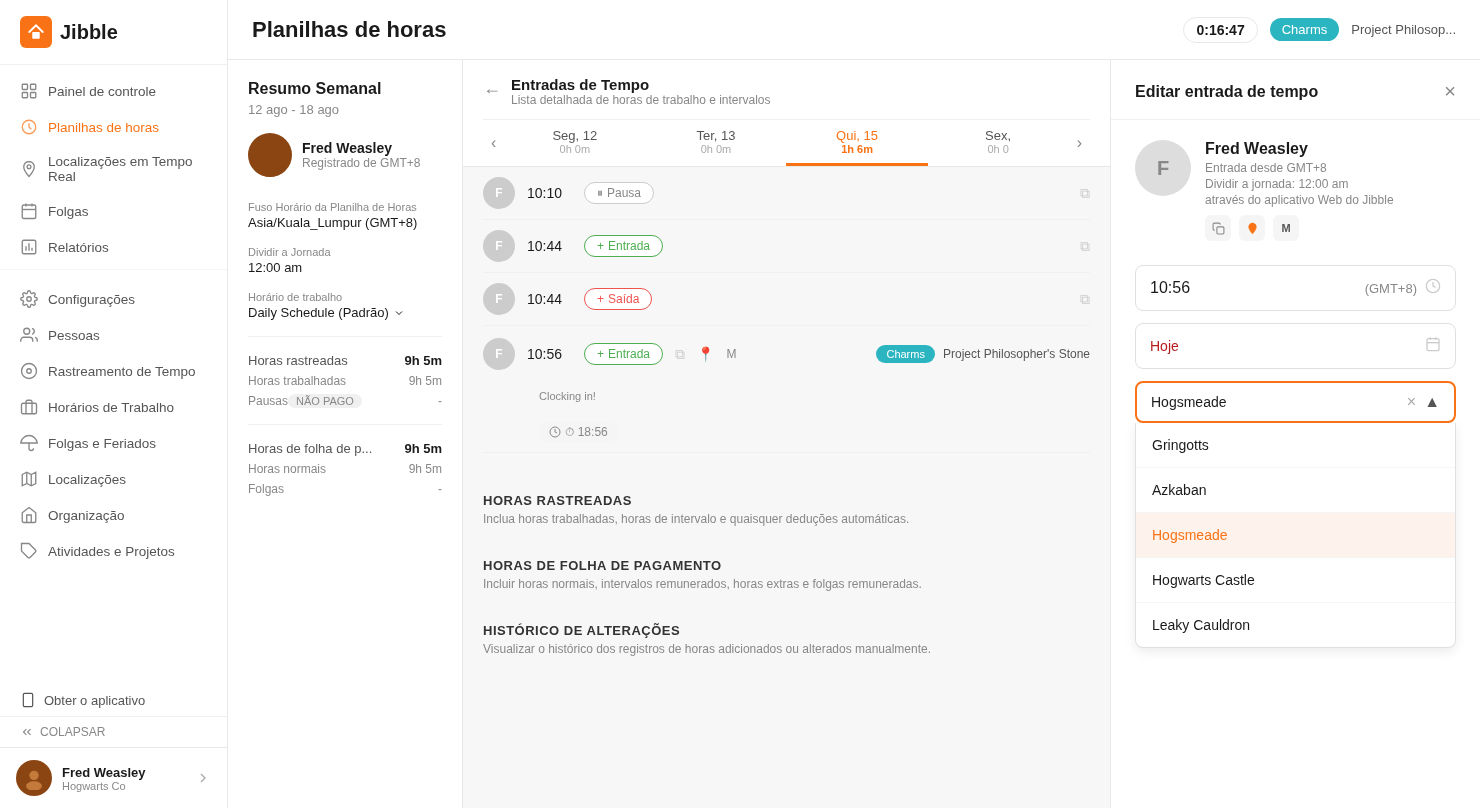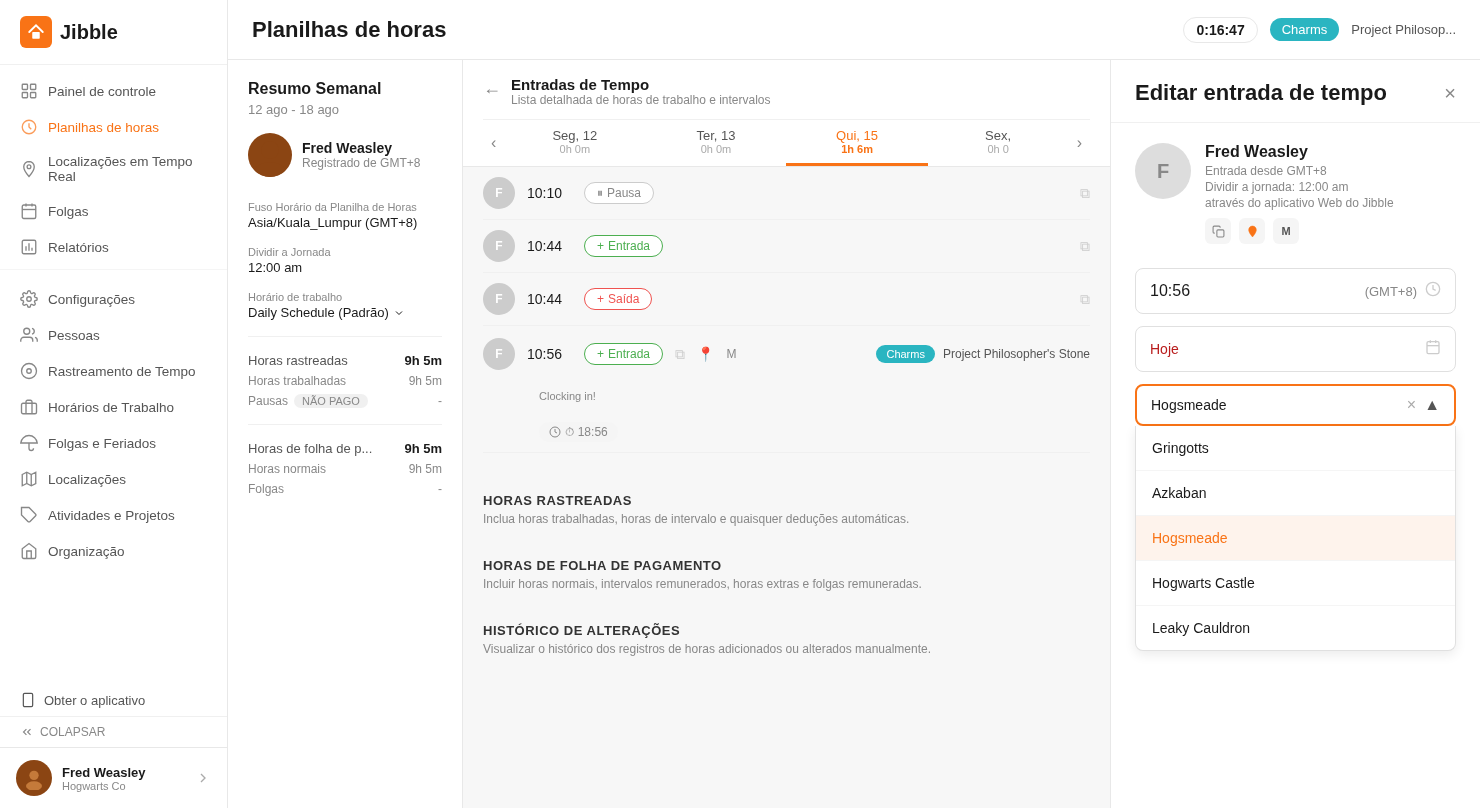--- a/index.html
+++ b/index.html
@@ -216,21 +216,21 @@
       flex-direction: column;
       flex-shrink: 0;
       height: 808px;
       position: relative;
     }
     .drawer-header {
       display: flex; align-items: center; justify-content: space-between;
       padding: 20px 24px 16px;
       border-bottom: 1px solid #f0f0f0;
     }
-    .drawer-title { font-size: 22px; font-weight: 700; color: #1a1a1a; }
+    .drawer-title { font-size: 16px; font-weight: 700; color: #1a1a1a; }
     .close-btn { cursor: pointer; color: #888; font-size: 20px; }
 
     .drawer-body { flex: 1; overflow-y: auto; padding: 20px 24px; }
 
     .user-info-block {
       display: flex; align-items: flex-start; gap: 14px; margin-bottom: 24px;
     }
     .big-avatar {
       width: 56px; height: 56px; border-radius: 50%;
       background: #ddd; display: flex; align-items: center; justify-content: center;
@@ -395,31 +395,31 @@
     <div class="nav-item">
       <svg class="nav-icon" viewBox="0 0 24 24" fill="none" stroke="currentColor" stroke-width="1.8">
           <polygon points="3 6 9 3 15 6 21 3 21 18 15 21 9 18 3 21"></polygon>
           <line x1="9" y1="3" x2="9" y2="18"></line>
           <line x1="15" y1="6" x2="15" y2="21"></line>
         </svg>
       <span>Localizações</span>
     </div>
     <div class="nav-item">
       <svg class="nav-icon" viewBox="0 0 24 24" fill="none" stroke="currentColor" stroke-width="1.8">
+          <path d="M3 9l9-7 9 7v11a2 2 0 0 1-2 2H5a2 2 0 0 1-2-2z"></path>
+          <polyline points="9 22 9 12 15 12 15 22"></polyline>
+        </svg>
+      <span>Organização</span>
+    </div>
+    <div class="nav-item">
+      <svg class="nav-icon" viewBox="0 0 24 24" fill="none" stroke="currentColor" stroke-width="1.8">
           <path d="M20.59 13.41l-7.17 7.17a2 2 0 0 1-2.83 0L2 12V2h10l8.59 8.59a2 2 0 0 1 0 2.82z"></path>
           <line x1="7" y1="7" x2="7.01" y2="7"></line>
         </svg>
       <span>Atividades e Projetos</span>
-    </div>
-    <div class="nav-item">
-      <svg class="nav-icon" viewBox="0 0 24 24" fill="none" stroke="currentColor" stroke-width="1.8">
-          <path d="M3 9l9-7 9 7v11a2 2 0 0 1-2 2H5a2 2 0 0 1-2-2z"></path>
-          <polyline points="9 22 9 12 15 12 15 22"></polyline>
-        </svg>
-      <span>Organização</span>
     </div>
   </div>
   <div class="get-app">
     <svg width="16" height="16" viewBox="0 0 24 24" fill="none" stroke="currentColor" stroke-width="1.8">
         <rect x="5" y="2" width="14" height="20" rx="2"></rect>
         <line x1="12" y1="18" x2="12.01" y2="18"></line>
       </svg>
     <span>Obter o aplicativo</span>
   </div>
   <div class="collapse-btn">
@@ -500,21 +500,21 @@
 
       <div class="stats-row">
         <span class="stats-label">Horas rastreadas</span>
         <span class="stats-value">9h 5m</span>
       </div>
       <div class="stats-row">
         <span class="stats-sub">Horas trabalhadas</span>
         <span class="stats-sub">9h 5m</span>
       </div>
       <div class="stats-row" style="margin-top:4px;">
-        <div style="display:flex;align-items:center;gap:6px;">
+        <div style="display:flex;align-items:center;">
           <span class="stats-sub">Pausas</span>
           <span class="badge-unpaid">NÃO PAGO</span>
         </div>
         <span class="stats-sub">-</span>
       </div>
 
       <div class="divider"></div>
 
       <div class="stats-row">
         <span class="stats-label">Horas de folha de p...</span>

